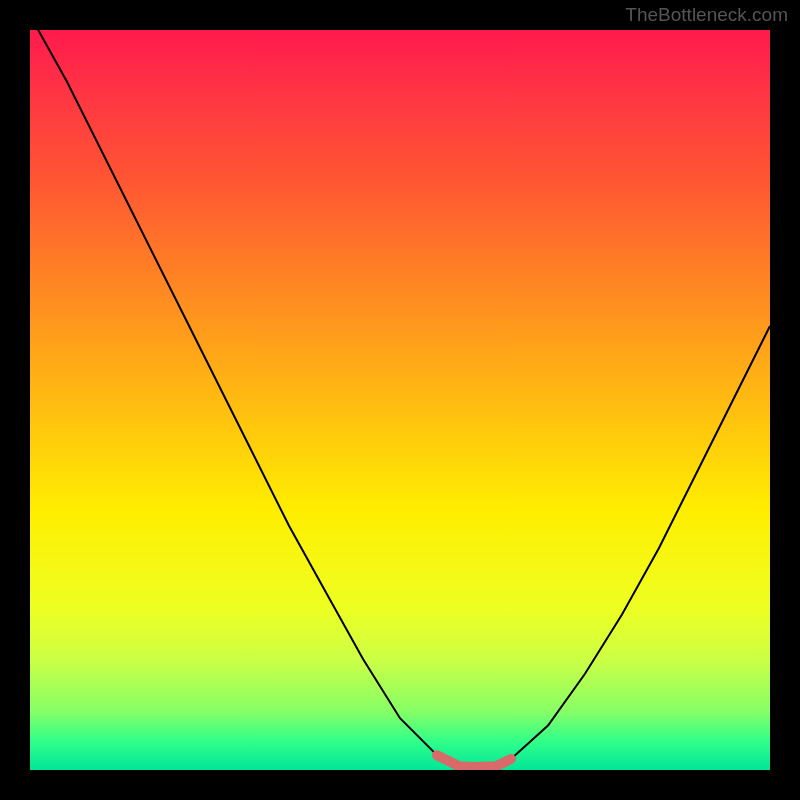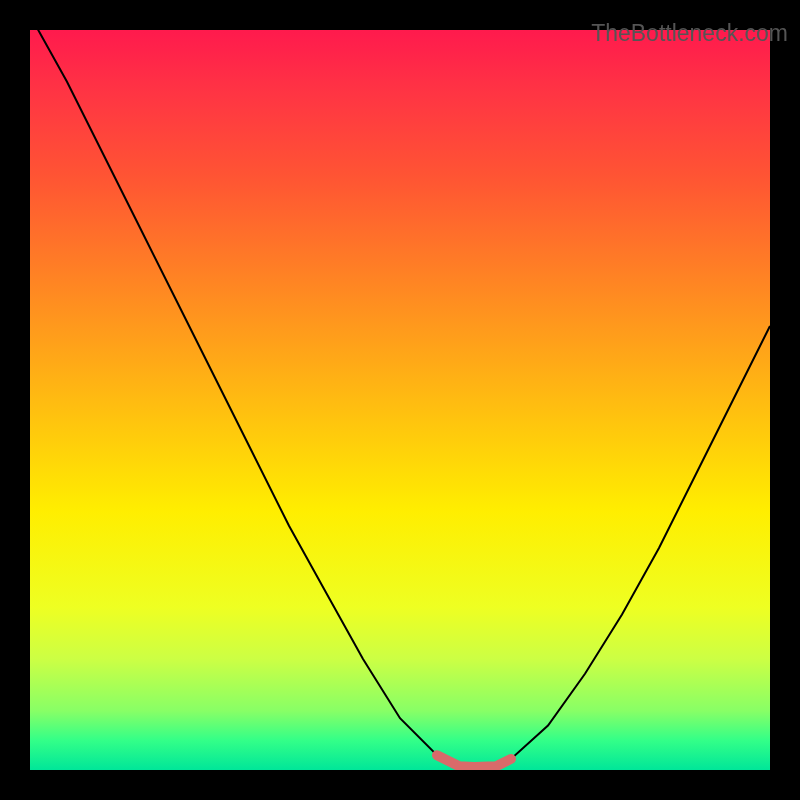--- a/index.html
+++ b/index.html
@@ -6,24 +6,24 @@
   body {
     width: 800px;
     height: 800px;
     background: #000;
     position: relative;
     overflow: hidden;
     font-family: Arial, sans-serif;
   }
   .watermark {
     position: absolute;
-    top: 20px;
+    top: 4px;
     right: 12px;
     color: #555;
-    font-size: 23px;
+    font-size: 19px;
     font-weight: 500;
     z-index: 10;
     margin-left: 20px;
   }
   .plot-area {
     position: absolute;
     left: 30px;
     top: 30px;
     width: 740px;
     height: 740px;

